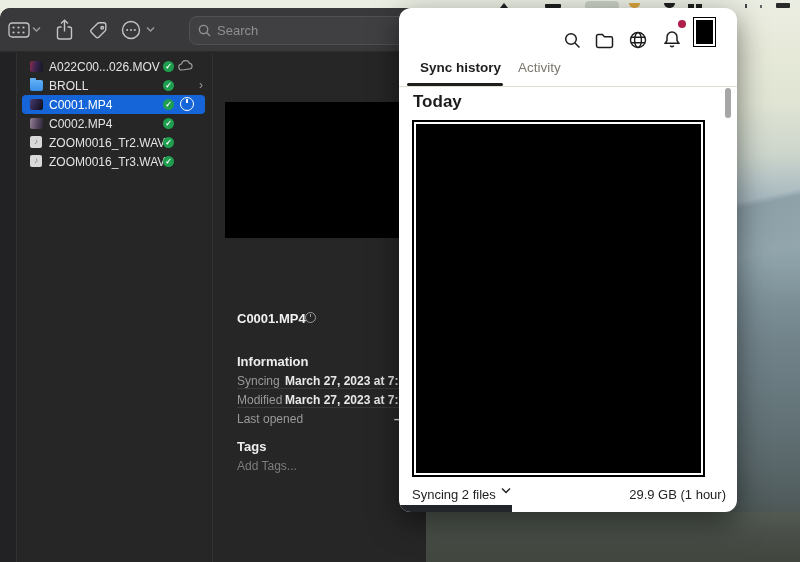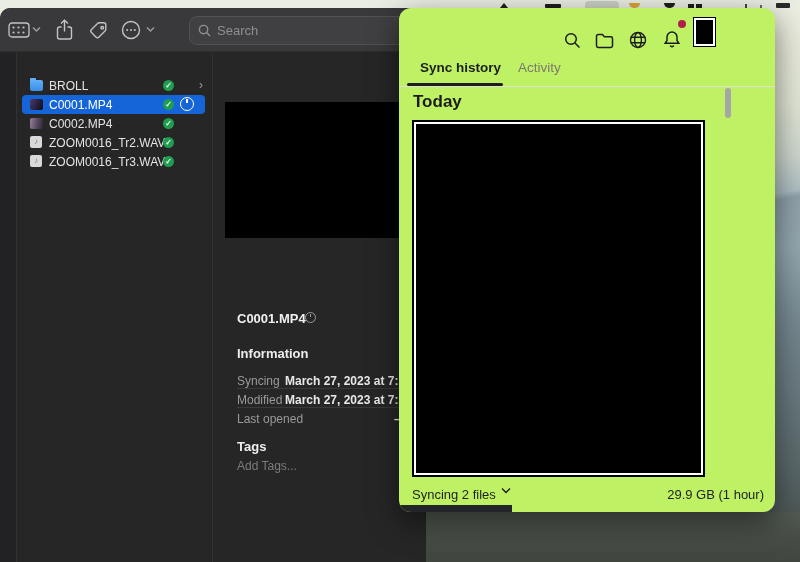--- a/index.html
+++ b/index.html
@@ -60,29 +60,29 @@
   .row-chev { position:absolute; left:177px; top:2px; color:#9a9a9a; font-size:12px; }
 
   
   .thumb-big { position:absolute; left:225px; top:94px; width:174px; height:136px; background:#000; }
   .pv { position:absolute; white-space:nowrap; }
   .pv-title { left:237px; top:303px; font-size:13px; font-weight:bold; color:#f0f0f0; }
   .clock-ic { position:absolute; left:305px; top:304px; width:11px; height:11px; border:1.2px solid #9a9a9a; border-radius:50%; }
   .clock-ic::after { content:""; position:absolute; left:50%; top:1px; width:1.2px; height:3px; margin-left:-0.6px; background:#9a9a9a; }
   .pv-sub { left:237px; top:325px; font-size:12px; color:#a8a8a8; }
   .pv-head { font-size:13px; font-weight:bold; color:#ededed; }
-  .pv-info { left:237px; top:338px; }
+  .pv-info { left:237px; top:346px; }
   .inforow-label { position:absolute; left:237px; font-size:12px; color:#9a9a9a; }
   .inforow-val { position:absolute; left:285px; font-size:12px; font-weight:bold; color:#e8e8e8; white-space:nowrap; }
   .inforow-div { position:absolute; left:237px; width:163px; height:1px; background:#3a3a3a; }
   .pv-tags { left:237px; top:431px; }
   .pv-addtags { left:237px; top:451px; font-size:12px; color:#7c7c7c; }
 
   
-  .popup { position:absolute; left:399px; top:8px; width:376px; height:504px; background:#bef264; border-radius:12px; box-shadow:0 10px 30px rgba(0,0,0,.5); overflow:hidden;padding-left:44px; }
+  .popup { position:absolute; left:399px; top:8px; width:338px; height:504px; background:#ffffff; border-radius:12px; box-shadow:0 10px 30px rgba(0,0,0,.5); overflow:hidden;padding-left:44px; }
   .pp-ic { position:absolute; color:#1c1c1c; cursor:pointer; }
   .pp-dot { position:absolute; left:279px; top:12px; width:8px; height:8px; border-radius:50%; background:#b01f4b; }
   .avatar { position:absolute; left:294px; top:9px; width:23px; height:30px; background:#000; border:1.5px solid #000; box-shadow:inset 0 0 0 2px #fff; }
   .tab { position:absolute; top:52px; font-size:13.5px; }
   .tab-active { left:21px; font-weight:bold; color:#1e1e1e; }
   .tab-inactive { left:119px; color:#7d786f; }
   .tab-underline { position:absolute; left:8px; top:75px; width:96px; height:3px; background:#1e1e1e; border-radius:2px; }
   .tabs-divider { position:absolute; left:0; top:78px; width:100%; height:1px; background:#e2dfd8; }
   .pp-today { position:absolute; left:14px; top:84px; font-size:17px; font-weight:bold; color:#1b1b1b; }
   .redacted-block { position:absolute; left:13px; top:112px; width:293px; height:357px; background:#000; border:2px solid #000; box-shadow:inset 0 0 0 2px #fff; }
@@ -165,20 +165,30 @@
           </svg>
       </span>
       <input type="text" placeholder="Search" style="">
     </div>
   </div>
 
   <div class="sidebar-strip"></div>
   <div class="col-divider" style="left:16px;"></div>
   <div class="col-divider" style="left:212px;"></div>
 
+  <div class="file-row" style="top:49px;">
+    <span class="f-icon thumb1"></span>
+    <span class="f-label">A022C00...026.MOV</span>
+    <span class="badge"></span>
+    <span class="cloud-ic">
+      <svg width="16" height="13" viewBox="0 0 16 13" fill="none" stroke="#9a9a9a" stroke-width="1.2">
+        <path d="M4 11 a3 3 0 0 1 -.4 -6 a4 4 0 0 1 7.8 -.6 a2.8 2.8 0 0 1 .6 5.5 z"></path>
+      </svg>
+    </span>
+  </div>
   <div class="file-row" style="top:68px;">
     <span class="f-icon foldr"></span>
     <span class="f-label">BROLL</span>
     <span class="badge"></span>
     <span class="row-chev">›</span>
   </div>
   <div class="file-row selected" style="top:87px;">
     <span class="f-icon thumb2"></span>
     <span class="f-label">C0001.MP4</span>
     <span class="badge"></span>

